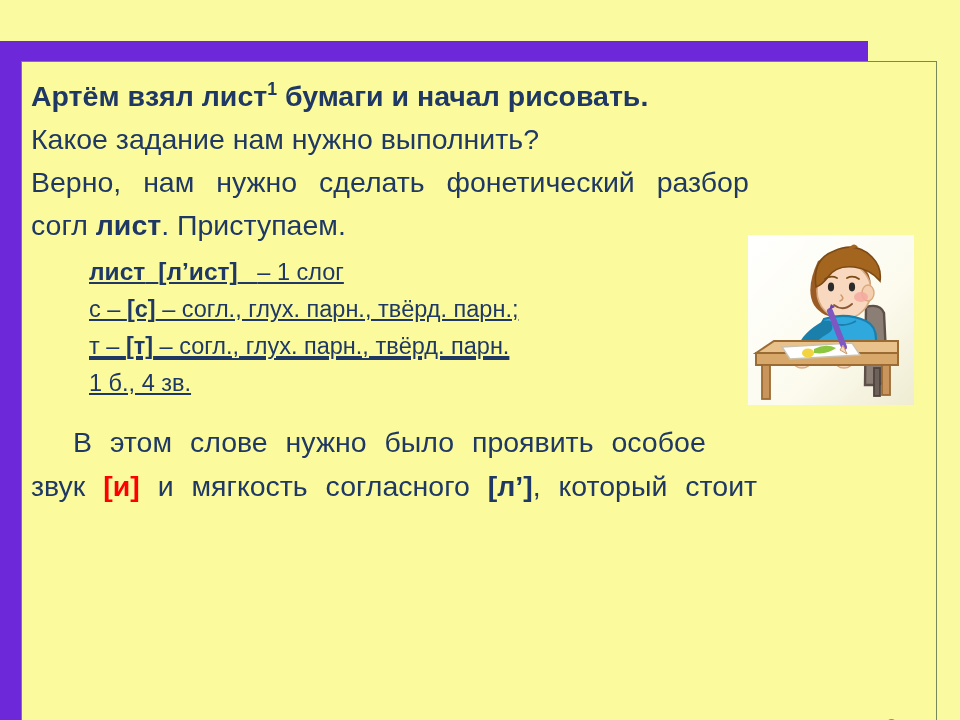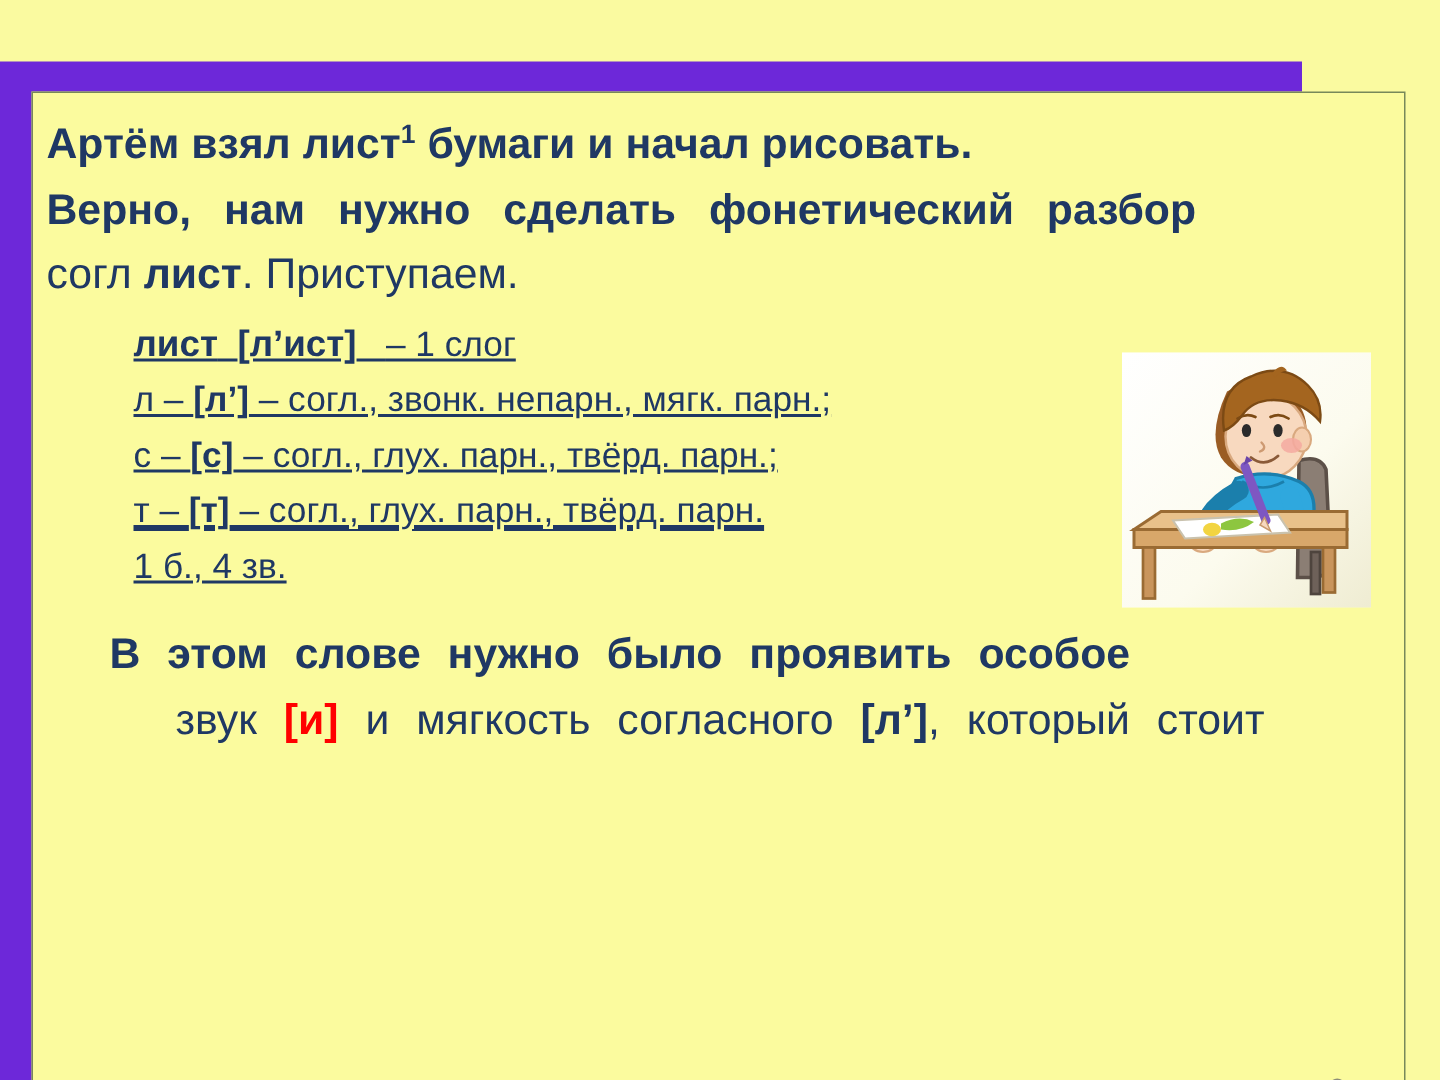--- a/index.html
+++ b/index.html
@@ -78,21 +78,21 @@
     font-size: 28.5px;
     line-height: 43px;
     letter-spacing: 0px;
     text-align: justify;
   }
   .p-big.bold { font-weight: bold; }
 
   .sup { font-size: 0.62em; vertical-align: super; font-weight: bold; }
 
   
-  .just-3 { word-spacing: 14px; font-weight: bold; }
+  .just-3 { word-spacing: 14px; }
 
   
   #analysis {
     margin-top: 6px;
     padding-left: 58px;
     font-size: 23.5px;
     line-height: 37px;
     text-decoration: underline;
   }
   #analysis .row { white-space: nowrap; }
@@ -105,23 +105,23 @@
 
   
   #closing {
     margin-top: 18px;
     font-size: 28.5px;
     line-height: 44px;
   }
   #closing .line { white-space: nowrap; }
   #closing b { font-weight: bold; }
   .red { color: #FF0000; font-weight: bold; }
-  .cl-1 { word-spacing: 10px; padding-left: 42px; font-weight: bold; }
+  .cl-1 { word-spacing: 10px; padding-left: 42px; }
   .cl-2 { word-spacing: 12px; }
-  .cl-3 { word-spacing: 10px; text-align: center; }
+  .cl-3 { word-spacing: 10px; }
   .cl-4 { word-spacing: 6px; }
 
   
   #illustration {
     position: absolute;
     left: 726px;
     top: 173px;
     width: 166px;
     height: 170px;
     background: linear-gradient(135deg, #ffffff 0%, #fdfdf2 55%, #f3f0d8 100%);
@@ -133,30 +133,30 @@
 <body>
 
 <div id="slide">
 
   <div id="frame">
 
     <div id="content">
 
       <div class="line p-big bold"><span>Артём  взял  лист</span><span class="sup">1</span><span> бумаги  и  начал рисовать.</span></div>
 
+      <div class="line p-big">Какое  задание  нам  нужно выполнить?</div>
 
       <div class="line p-big just-3">Верно, нам нужно сделать фонетический разбор</div>
 
       <div class="line p-big"><span>согл </span><b>лист</b><span>.  Приступаем.</span></div>
 
       <div id="analysis">
 
         <div class="row"><span class="hdr-word">лист</span><span>&nbsp;&nbsp;</span><span class="hdr-word">[л’ист]</span><span>&nbsp;&nbsp;&nbsp;</span><span>– 1 слог</span></div>
 
-        <div class="row"><span>л  – </span><b>[л’]</b><span> – согл., звонк. непарн., мягк. парн.;</span></div>
 
 
         <div class="row"><span>с  –  </span><b>[с]</b><span> – согл., глух. парн., твёрд. парн.;</span></div>
 
         <div class="row underlined"><span>т  –  </span><b>[т]</b><span> – согл., глух. парн., твёрд. парн.</span></div>
 
         <div class="row">1 б.,  4  зв.</div>
       </div>
 
       <div id="closing">

